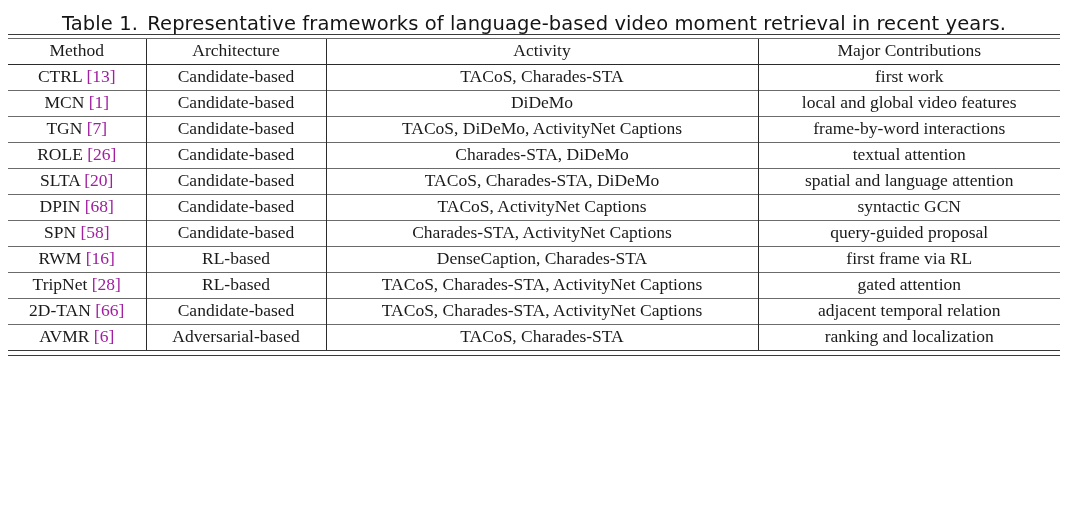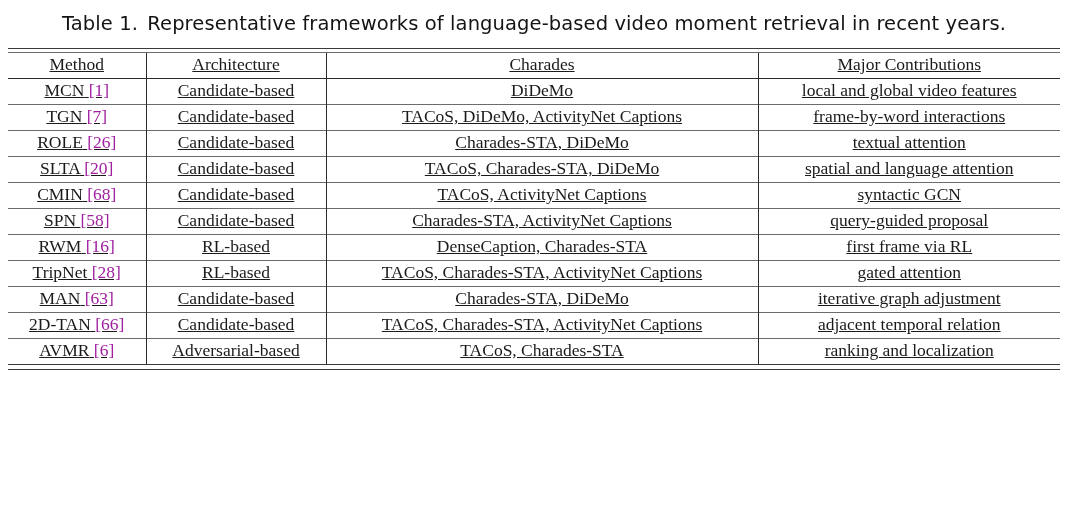--- a/index.html
+++ b/index.html
@@ -33,23 +33,21 @@
     padding-top: 14px;
     letter-spacing: 0.1px;
     white-space: nowrap;
   }
   .caption .cap-num {
     margin-right: 3px;
   }
 
   
   .table-wrap {
-    margin-top: 14px;
     padding: 0 8px;
-    text-decoration: underline;
   }
   table.tbl {
     width: 1052px;
     border-collapse: collapse;
     table-layout: fixed;
     font-size: 17.5px;
     line-height: 1;
   }
   table.tbl td, table.tbl th {
     text-align: center;
@@ -146,26 +144,32 @@
       <colgroup>
         <col class="c-method">
         <col class="c-architecture">
         <col class="c-datasets">
         <col class="c-contrib">
       </colgroup>
       <thead>
         <tr>
           <th>Method</th>
           <th>Architecture</th>
-          <th>Charades</th>
+          <th>Activity</th>
           <th>Major Contributions</th>
         </tr>
       </thead>
       <tbody id="tbody">
           <tr>
+            <td class="method-cell"><span class="mname">CTRL</span> <span class="cite">[13]</span></td>
+            <td>Candidate-based</td>
+            <td>TACoS, Charades-STA</td>
+            <td>first work</td>
+          </tr>
+          <tr>
             <td class="method-cell"><span class="mname">MCN</span> <span class="cite">[1]</span></td>
             <td>Candidate-based</td>
             <td>DiDeMo</td>
             <td>local and global video features</td>
           </tr>
           <tr>
             <td class="method-cell"><span class="mname">TGN</span> <span class="cite">[7]</span></td>
             <td>Candidate-based</td>
             <td>TACoS, DiDeMo, ActivityNet Captions</td>
             <td>frame-by-word interactions</td>
@@ -176,21 +180,21 @@
             <td>Charades-STA, DiDeMo</td>
             <td>textual attention</td>
           </tr>
           <tr>
             <td class="method-cell"><span class="mname">SLTA</span> <span class="cite">[20]</span></td>
             <td>Candidate-based</td>
             <td>TACoS, Charades-STA, DiDeMo</td>
             <td>spatial and language attention</td>
           </tr>
           <tr>
-            <td class="method-cell"><span class="mname">CMIN</span> <span class="cite">[68]</span></td>
+            <td class="method-cell"><span class="mname">DPIN</span> <span class="cite">[68]</span></td>
             <td>Candidate-based</td>
             <td>TACoS, ActivityNet Captions</td>
             <td>syntactic GCN</td>
           </tr>
           <tr>
             <td class="method-cell"><span class="mname">SPN</span> <span class="cite">[58]</span></td>
             <td>Candidate-based</td>
             <td>Charades-STA, ActivityNet Captions</td>
             <td>query-guided proposal</td>
           </tr>
@@ -198,26 +202,20 @@
             <td class="method-cell"><span class="mname">RWM</span> <span class="cite">[16]</span></td>
             <td>RL-based</td>
             <td>DenseCaption, Charades-STA</td>
             <td>first frame via RL</td>
           </tr>
           <tr>
             <td class="method-cell"><span class="mname">TripNet</span> <span class="cite">[28]</span></td>
             <td>RL-based</td>
             <td>TACoS, Charades-STA, ActivityNet Captions</td>
             <td>gated attention</td>
-          </tr>
-          <tr>
-            <td class="method-cell"><span class="mname">MAN</span> <span class="cite">[63]</span></td>
-            <td>Candidate-based</td>
-            <td>Charades-STA, DiDeMo</td>
-            <td>iterative graph adjustment</td>
           </tr>
           <tr>
             <td class="method-cell"><span class="mname">2D-TAN</span> <span class="cite">[66]</span></td>
             <td>Candidate-based</td>
             <td>TACoS, Charades-STA, ActivityNet Captions</td>
             <td>adjacent temporal relation</td>
           </tr>
           <tr>
             <td class="method-cell"><span class="mname">AVMR</span> <span class="cite">[6]</span></td>
             <td>Adversarial-based</td>

